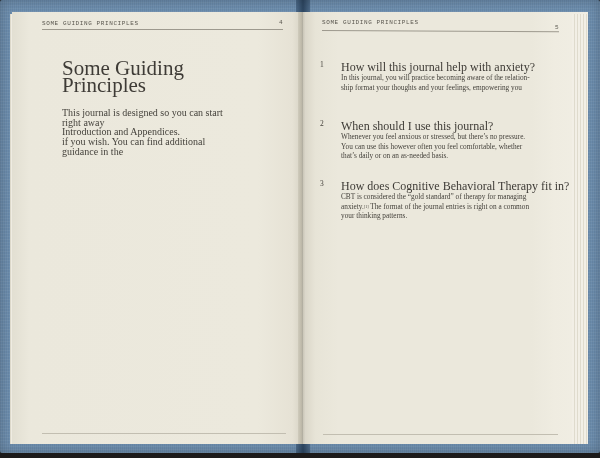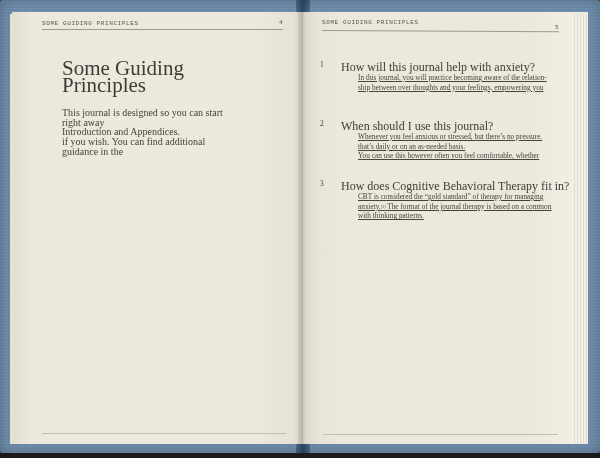--- a/index.html
+++ b/index.html
@@ -17,21 +17,21 @@
   .gutter{position:absolute;left:298px;top:12px;width:8px;height:432px;background:linear-gradient(90deg,#cfcbbc,#bdb8a8 45%,#8d8a80 50%,#c9c5b6 60%,#dedace);}
   .running-head{position:absolute;font-family:"Liberation Mono",monospace;font-size:6px;letter-spacing:0.6px;color:#5a574f;}
   .page-num{position:absolute;font-family:"Liberation Mono",monospace;font-size:6px;color:#5a574f;}
   .rule{position:absolute;height:1px;background:#9d998e;}
   .rule.foot{background:#c2beb1;}
   .title{position:absolute;left:62px;top:60px;font-size:21px;line-height:17px;color:#3e3b36;font-weight:normal;}
   .intro{position:absolute;left:62px;top:108px;width:170px;font-size:10px;line-height:9.7px;color:#45423c;}
   .q{position:absolute;left:320px;width:250px;}
   .q .num{position:absolute;left:0;top:0;font-size:7.5px;color:#45423c;}
   .q .question{position:absolute;left:21px;top:0;font-size:12px;color:#3e3b36;white-space:nowrap;}
-  .q .answer{position:absolute;left:38px;top:13px;width:220px;font-size:7.3px;line-height:9.6px;color:#45423c;text-decoration:underline;}
+  .q .answer{position:absolute;left:21px;top:13px;width:220px;font-size:7.3px;line-height:9.6px;color:#45423c;}
   sup{font-size:4px;vertical-align:top;}
 </style>
 </head>
 <body>
 
 <div class="cover"></div>
 <div class="spine-dark"></div>
 <div class="cover-shadow"></div>
 
 <div class="stack-left"></div>
@@ -59,37 +59,37 @@
 
 <div class="running-head" style="left:322px;top:19px;">SOME GUIDING PRINCIPLES</div>
 <div class="page-num" style="left:555px;top:24px;">5</div>
 <div class="rule" style="left:322px;top:30px;width:237px;transform:rotate(0.3deg);transform-origin:left;"></div>
 
 <div class="q" style="top:60px;">
   <div class="num">1</div>
   <div class="question">How will this journal help with anxiety?</div>
   <div class="answer">
     <div>In this journal, you will practice becoming aware of the relation-</div>
-    <div>ship between over thoughts and your feelings, empowering you</div>
+    <div>ship format your thoughts and your feelings, empowering you</div>
   </div>
 </div>
 
 <div class="q" style="top:119px;">
   <div class="num">2</div>
   <div class="question">When should I use this journal?</div>
   <div class="answer">
     <div>Whenever you feel anxious or stressed, but there’s no pressure.</div>
+    <div>You can use this however often you feel comfortable, whether</div>
     <div>that’s daily or on an as-needed basis.</div>
-    <div>You can use this however often you feel comfortable, whether</div>
   </div>
 </div>
 
 <div class="q" style="top:179px;">
   <div class="num">3</div>
   <div class="question">How does Cognitive Behavioral Therapy fit in?</div>
   <div class="answer">
     <div>CBT is considered the “gold standard” of therapy for managing</div>
-    <div><span>anxiety.</span><sup>[1]</sup><span> The format of the journal therapy is based on a common</span></div>
-    <div>with thinking patterns.</div>
+    <div><span>anxiety.</span><sup>[1]</sup><span> The format of the journal entries is right on a common</span></div>
+    <div>your thinking patterns.</div>
   </div>
 </div>
 
 <div class="rule foot" style="left:323px;top:434px;width:235px;"></div>
 
 </body></html>

